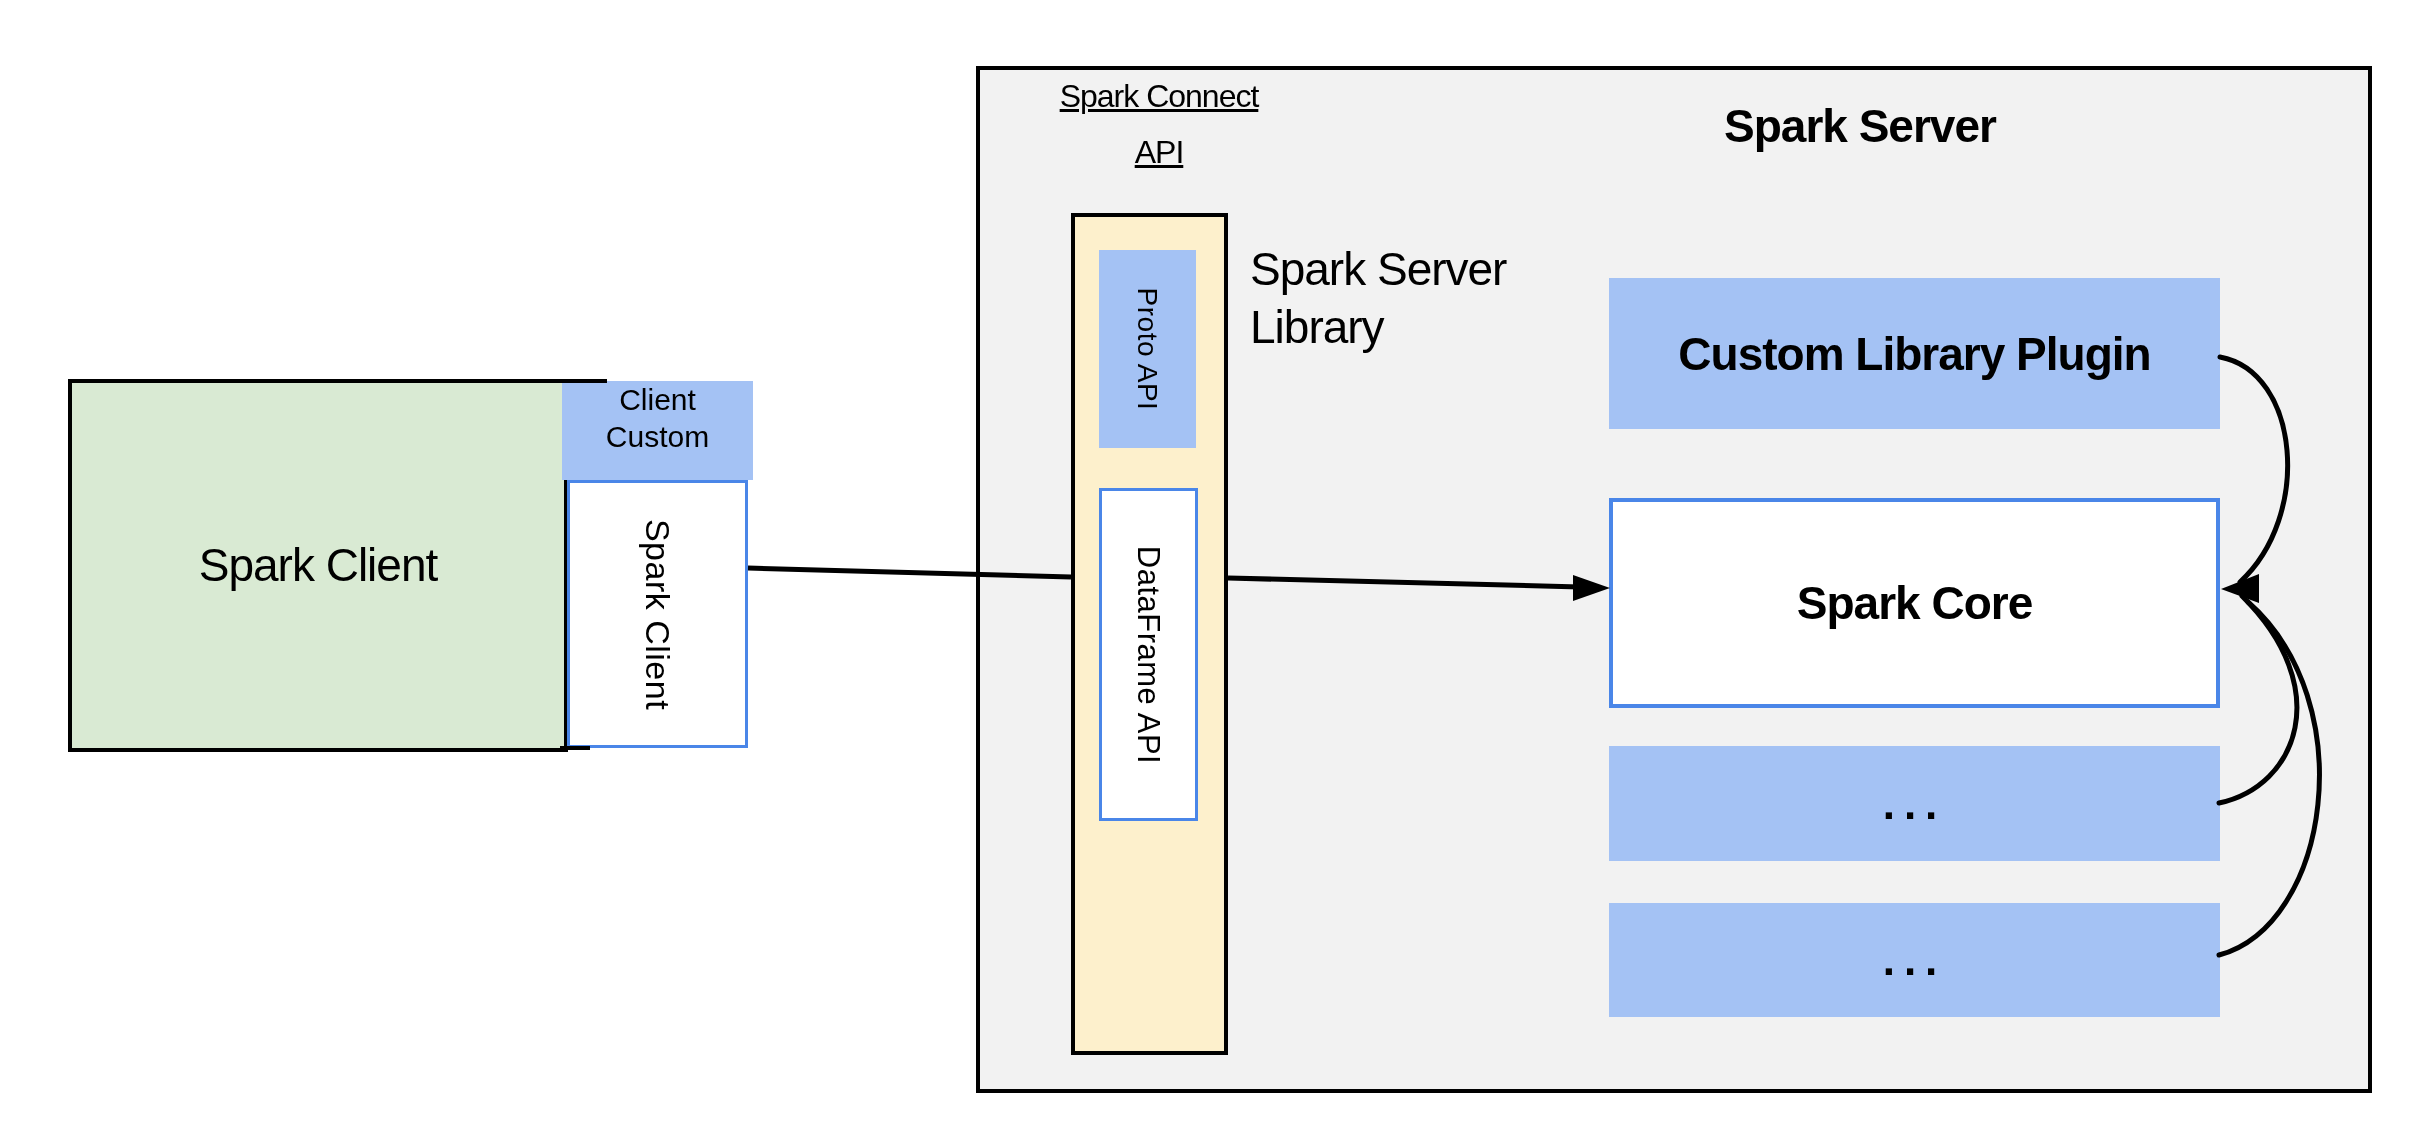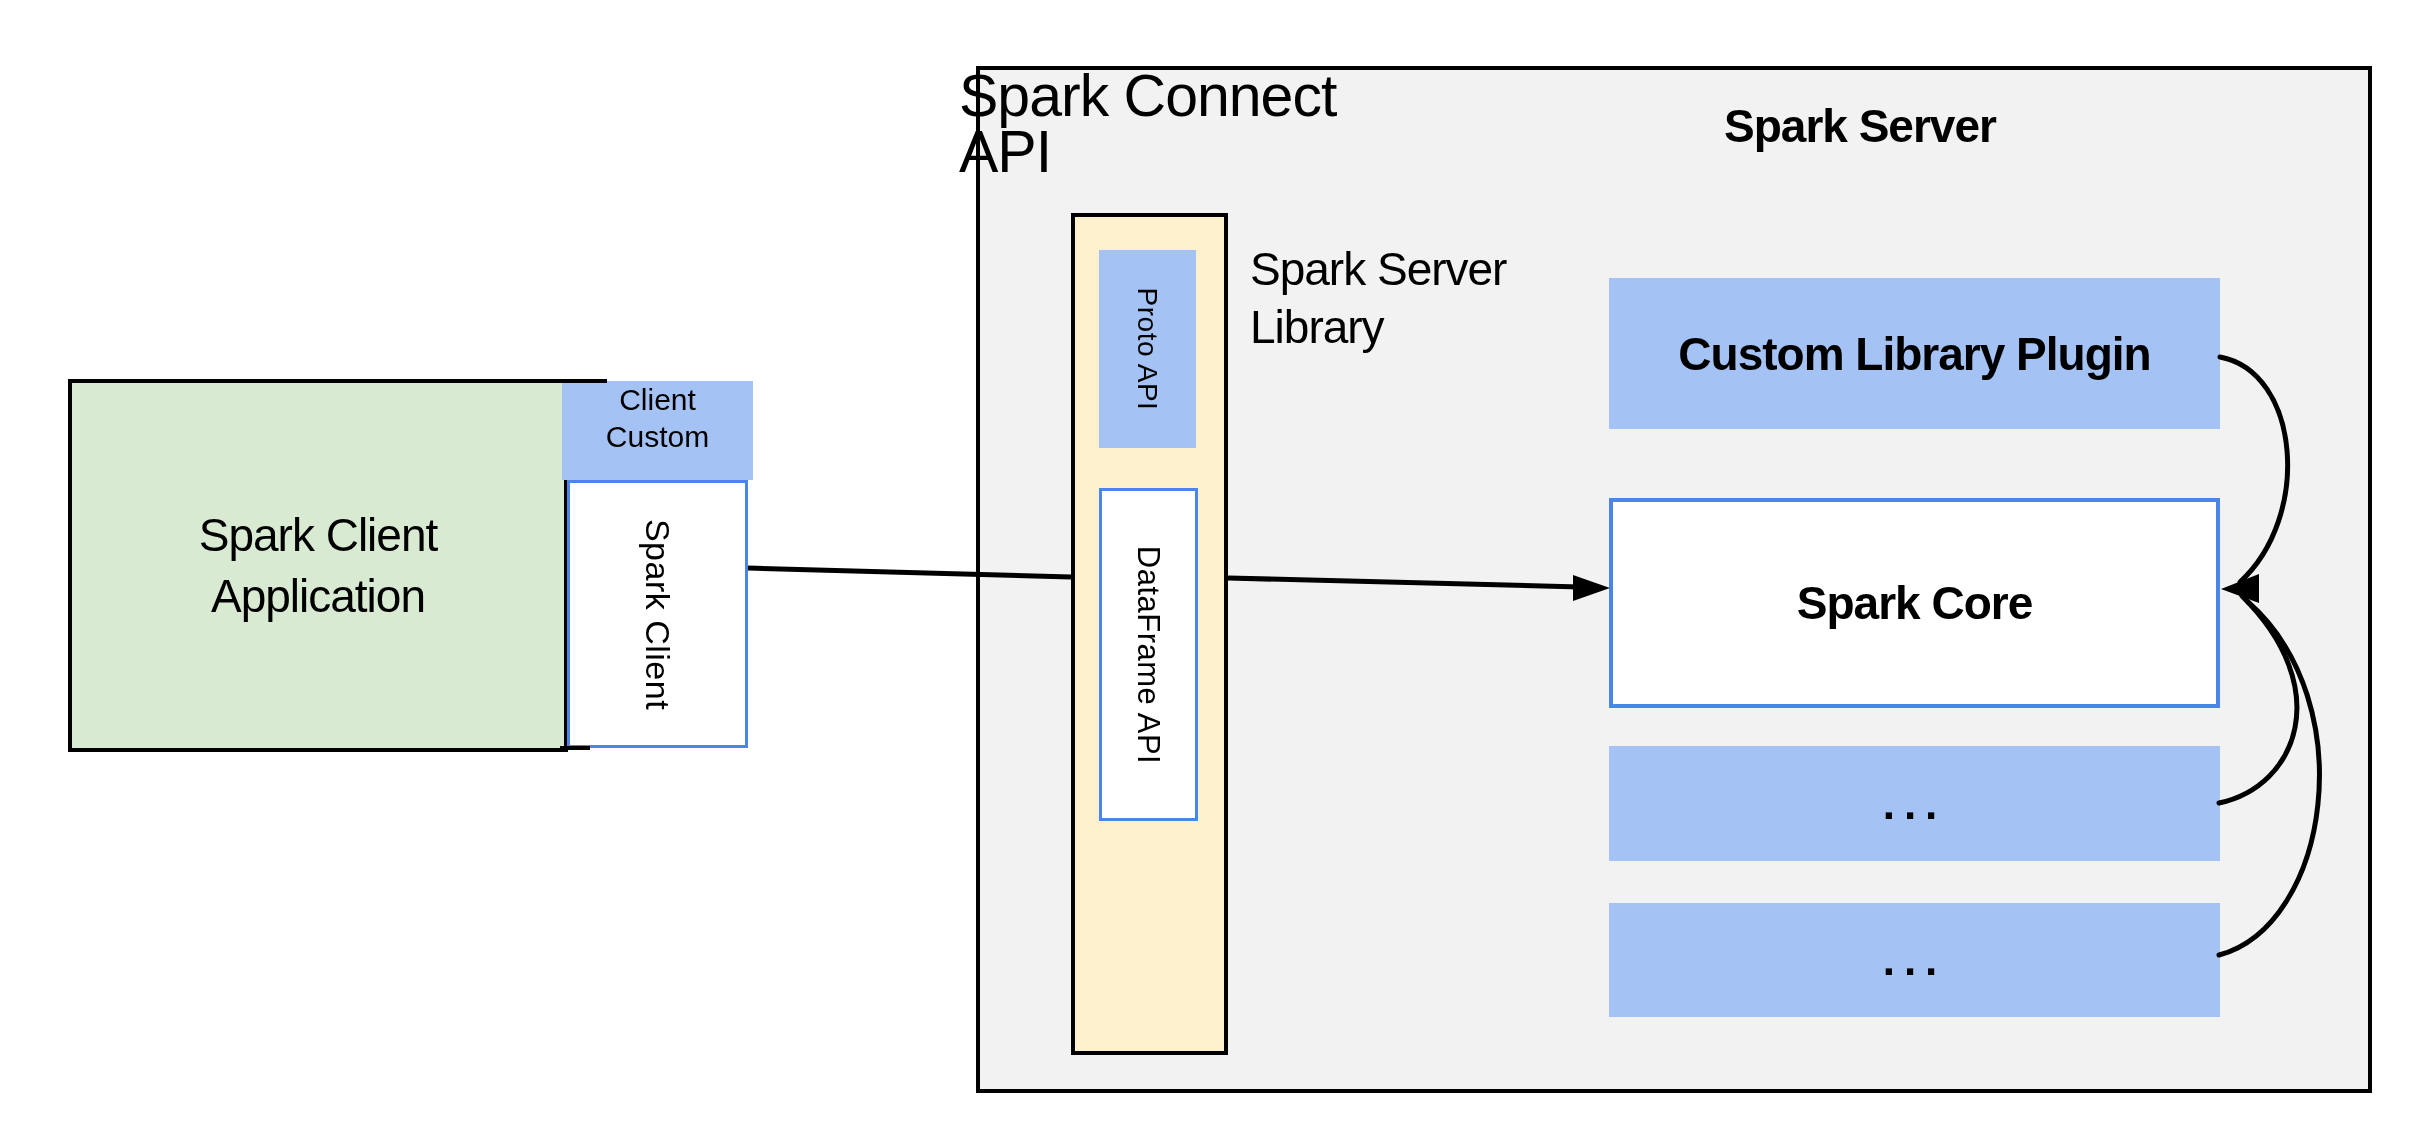--- a/index.html
+++ b/index.html
@@ -41,22 +41,22 @@
   .proto-api{left:1099px; top:250px; width:97px; height:198px;
     background:var(--blue-fill); z-index:3; display:flex; align-items:center; justify-content:center;}
   .proto-api .vtext{font-size:28px;}
   .dataframe-api{left:1099px; top:488px; width:99px; height:333px;
     background:#fff; border:3px solid var(--blue-border); z-index:3;
     display:flex; align-items:center; justify-content:center;}
   .dataframe-api .vtext{font-size:31px;}
   .spark-client .vtext{font-size:34px;}
 
   
-  .connect-api-label{left:959px; top:68px; width:400px; text-align:left;
-    font-size:59px; line-height:56px; letter-spacing:-1px; z-index:3;}
+  .connect-api-label{left:959px; top:68px; width:400px; text-align:center;
+    font-size:32px; line-height:56px; letter-spacing:-1px; z-index:3;text-decoration:underline;}
   .server-title{left:1660px; top:99px; width:400px; text-align:center;
     font-size:46px; font-weight:bold; letter-spacing:-1px; z-index:3;}
   .server-lib-label{left:1250px; top:240px; width:380px; text-align:left;
     font-size:46px; line-height:58px; letter-spacing:-1px; z-index:3;}
 
   
   .rbox{left:1609px; width:611px; z-index:3; display:flex; align-items:center;
     justify-content:center; text-align:center; font-size:46px; letter-spacing:-1px;font-weight:bold;}
   .clp{top:278px; height:151px; background:var(--blue-fill);}
   .spark-core{top:482px; height:210px; background:#fff; border:4px solid var(--blue-border);margin-top:16px;}
@@ -79,21 +79,20 @@
   </div>
   <div class="abs server-title">Spark Server</div>
   <div class="abs server-lib-label">
     <div>Spark Server</div>
     <div>Library</div>
   </div>
 
   <div class="abs green-box">
     <div class="lbl">
       <div>Spark Client</div>
-      <div>Application</div>
     </div>
   </div>
   <div class="abs border-artifact" style="left:560px; top:379px; width:47px; height:4px;"></div>
   <div class="abs border-artifact" style="left:560px; top:746px; width:30px; height:4px;"></div>
 
   <div class="abs client-package">
     <div class="lbl">
       <div>Client</div>
       <div>Custom</div>
     </div>

